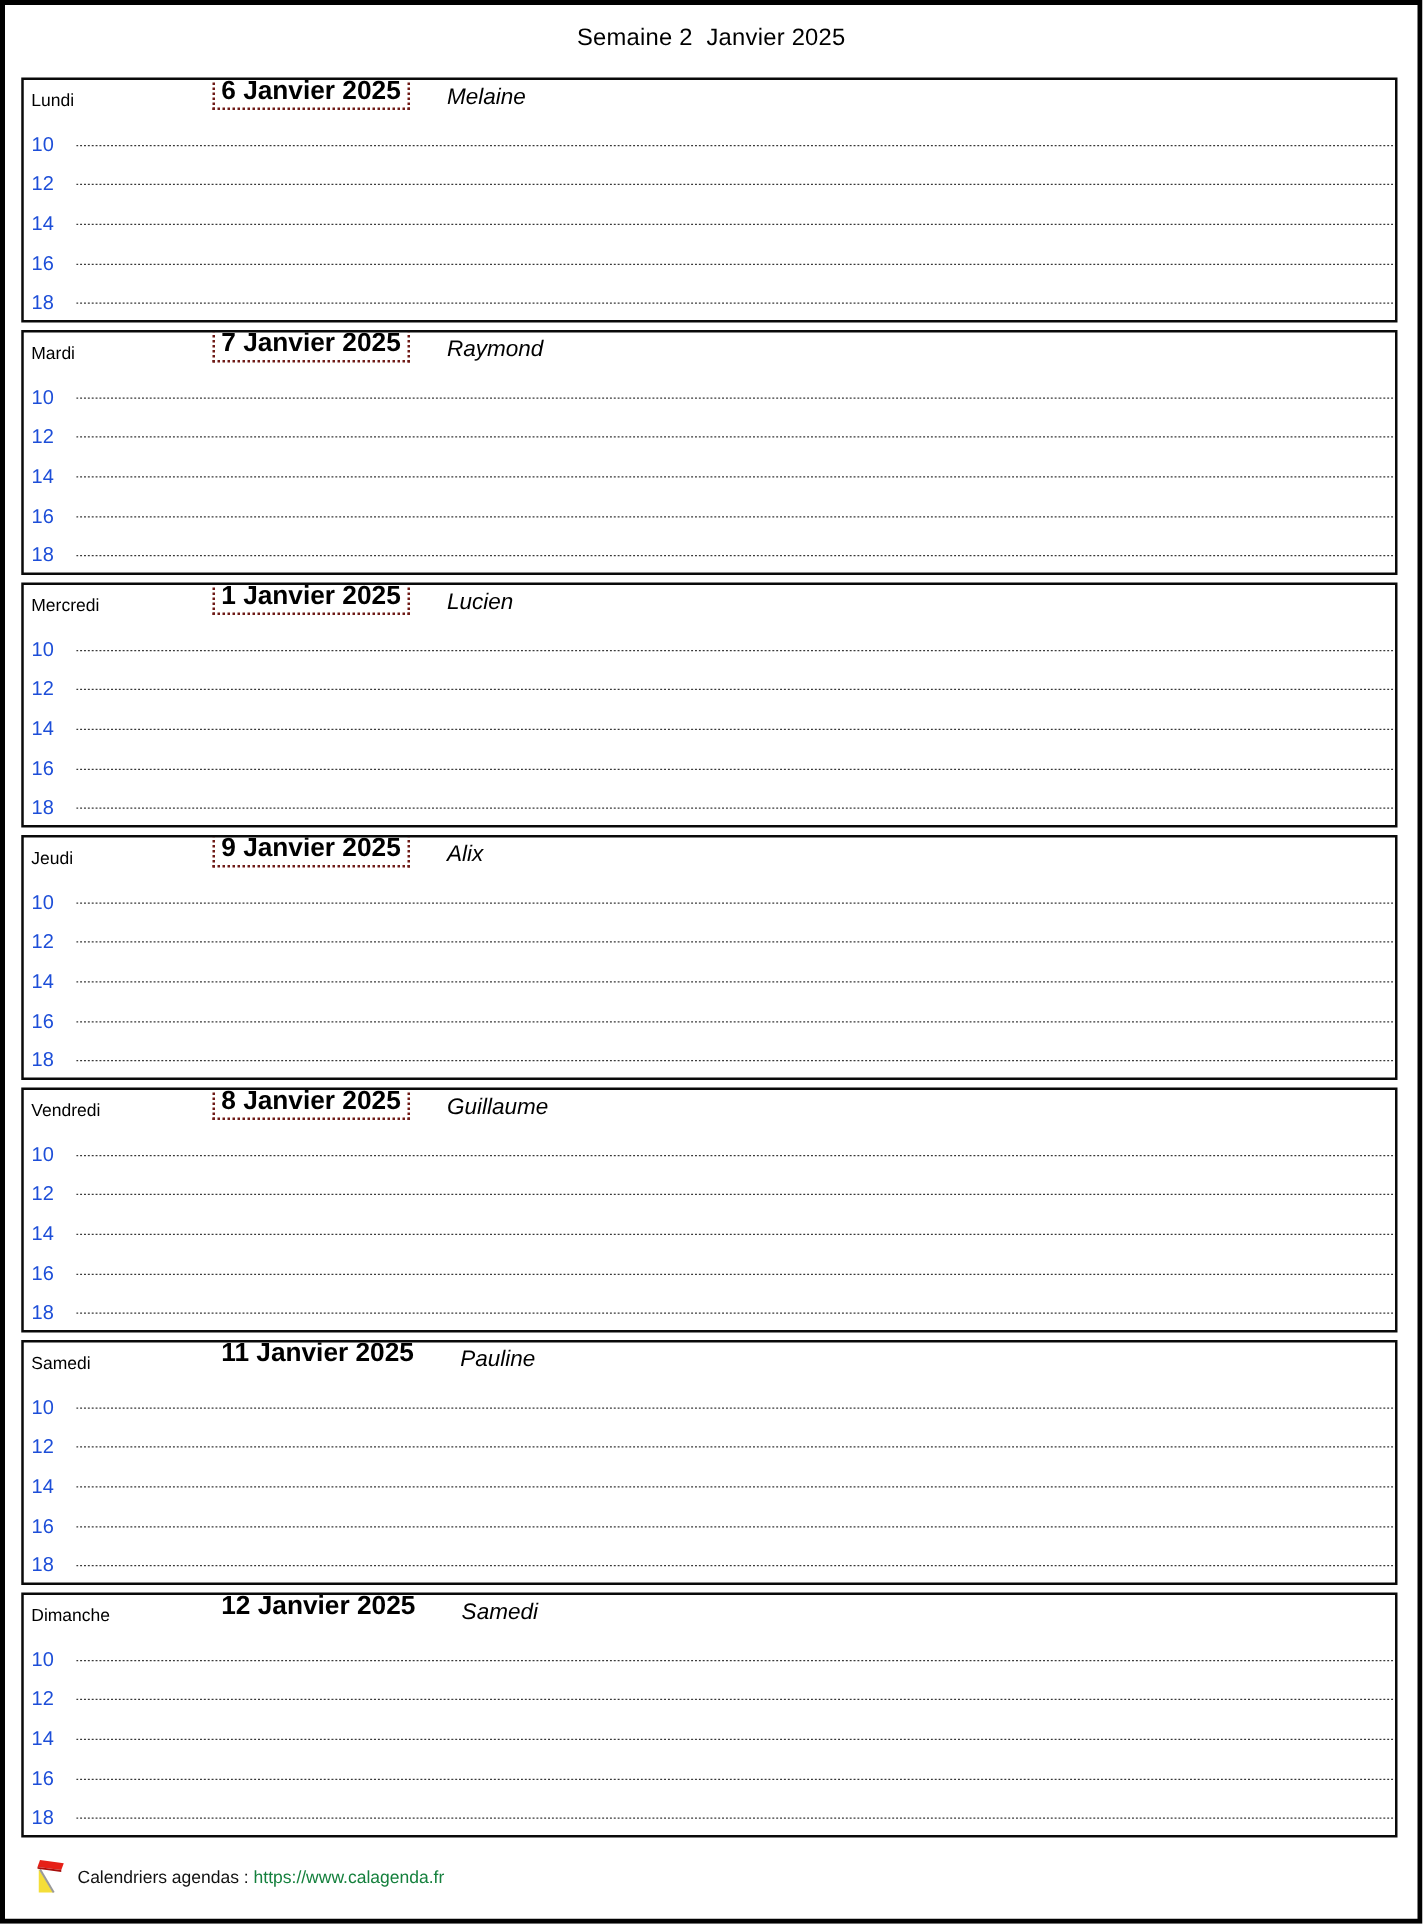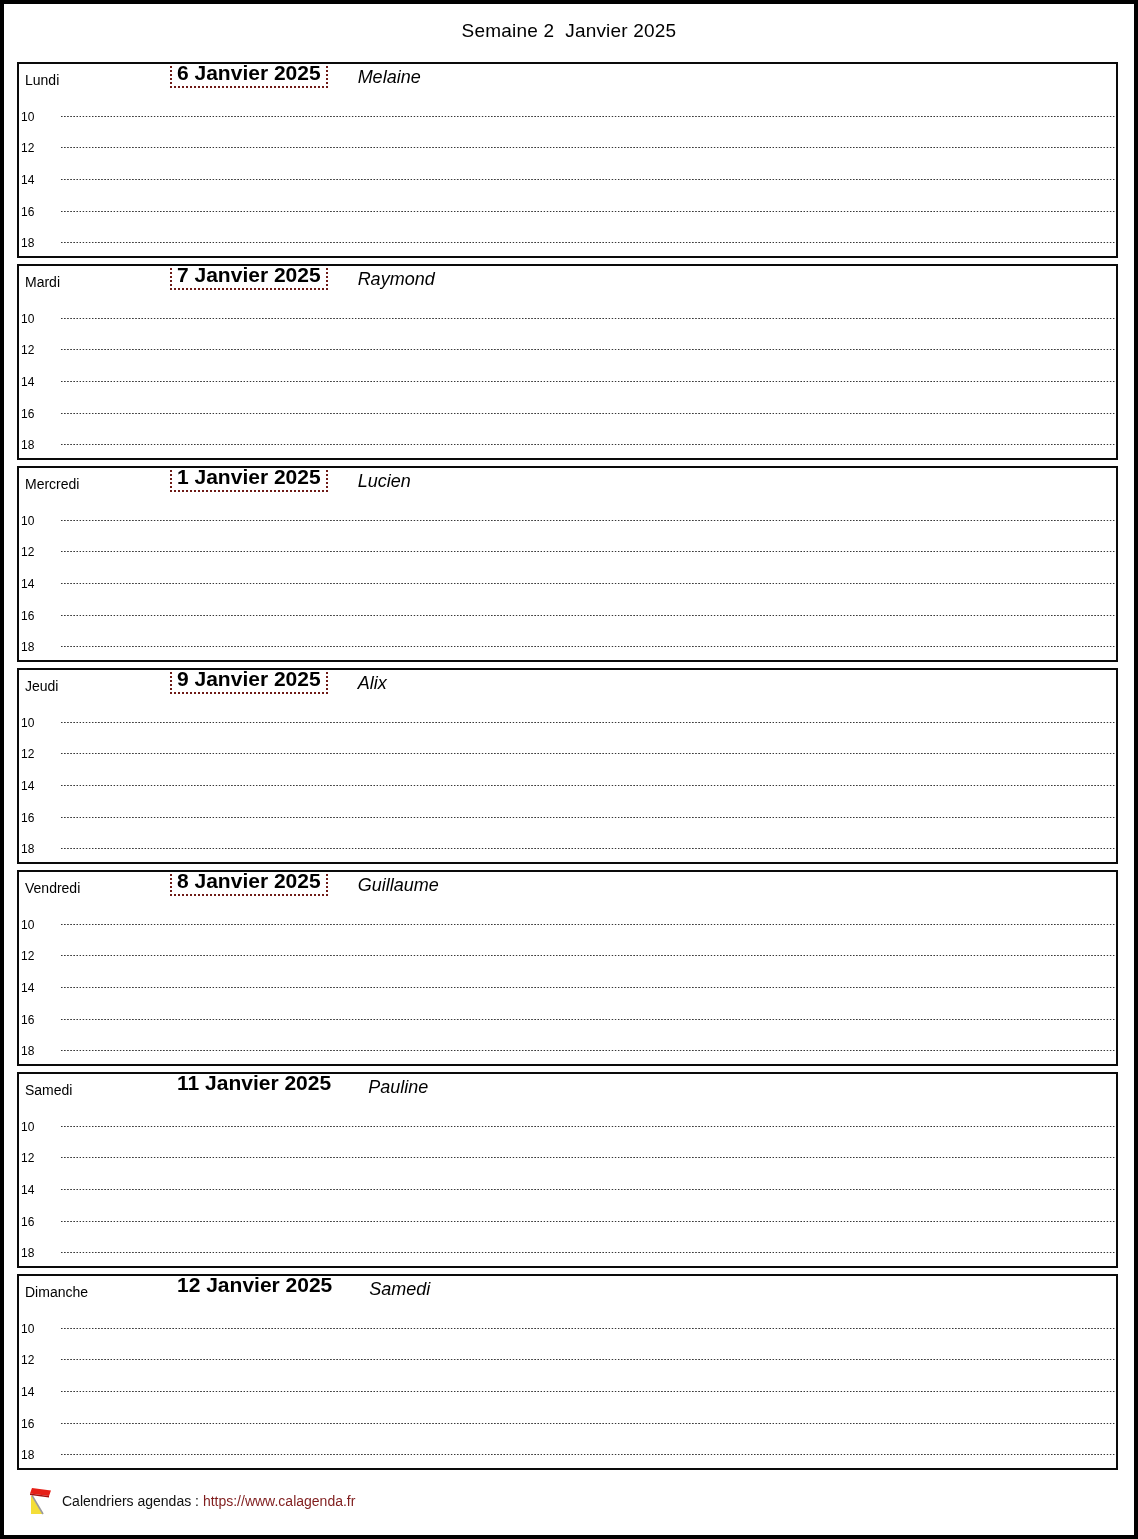--- a/index.html
+++ b/index.html
@@ -8,26 +8,26 @@
   .title{white-space:pre;text-align:center;font-size:19px;font-weight:normal;line-height:27px;padding-top:13px;margin-bottom:18px;letter-spacing:.2px;}
   .content{margin-left:13px;margin-right:16px;}
   .day{box-sizing:border-box;height:196px;border:2px solid #0a0a0a;margin-bottom:6px;overflow:hidden;background:#fff;}
   .day-head{display:flex;align-items:flex-end;padding:5px 0 0 6px;height:19px;gap:20px;}
   .dname{width:125px;font-size:14px;}
   .ddate{font-size:21px;font-weight:bold;padding:1px 5px;border:2px solid transparent;white-space:nowrap;}
   .ddate.dotted{border:2px dotted #6e1a16;}
   .dsaint{font-size:18px;font-style:italic;margin-left:10px;}
   .hours{margin-top:13px;}
   .hrow{display:flex;align-items:center;height:31.6px;}
-  .hlabel{width:22px;margin-left:2px;font-size:12px;color:#000000;flex:0 0 auto;}
+  .hlabel{width:22px;margin-left:2px;text-align:right;font-size:16px;color:#1d4ed8;flex:0 0 auto;}
   .hline{flex:1 1 auto;margin-left:18px;height:2px;background-image:repeating-linear-gradient(to right,#383838 0,#383838 1.2px,transparent 1.2px,transparent 3.1px);background-repeat:repeat-x;background-size:3.1px 1.4px;background-position:0 0;}
   .footer{display:flex;align-items:center;gap:10px;margin:16px 0 0 22px;}
   .logo{width:26px;height:30px;flex:0 0 auto;}
   .footer-text{font-size:14px;color:#111;}
-  .footer-text a,.url{color:#7f1d1d;text-decoration:none;}
+  .footer-text a,.url{color:#15803d;text-decoration:none;}
 </style>
 </head>
 <body>
 
 <div class="page">
   <div class="title">Semaine 2  Janvier 2025</div>
 
   <div class="content">
 
     <section class="day">

